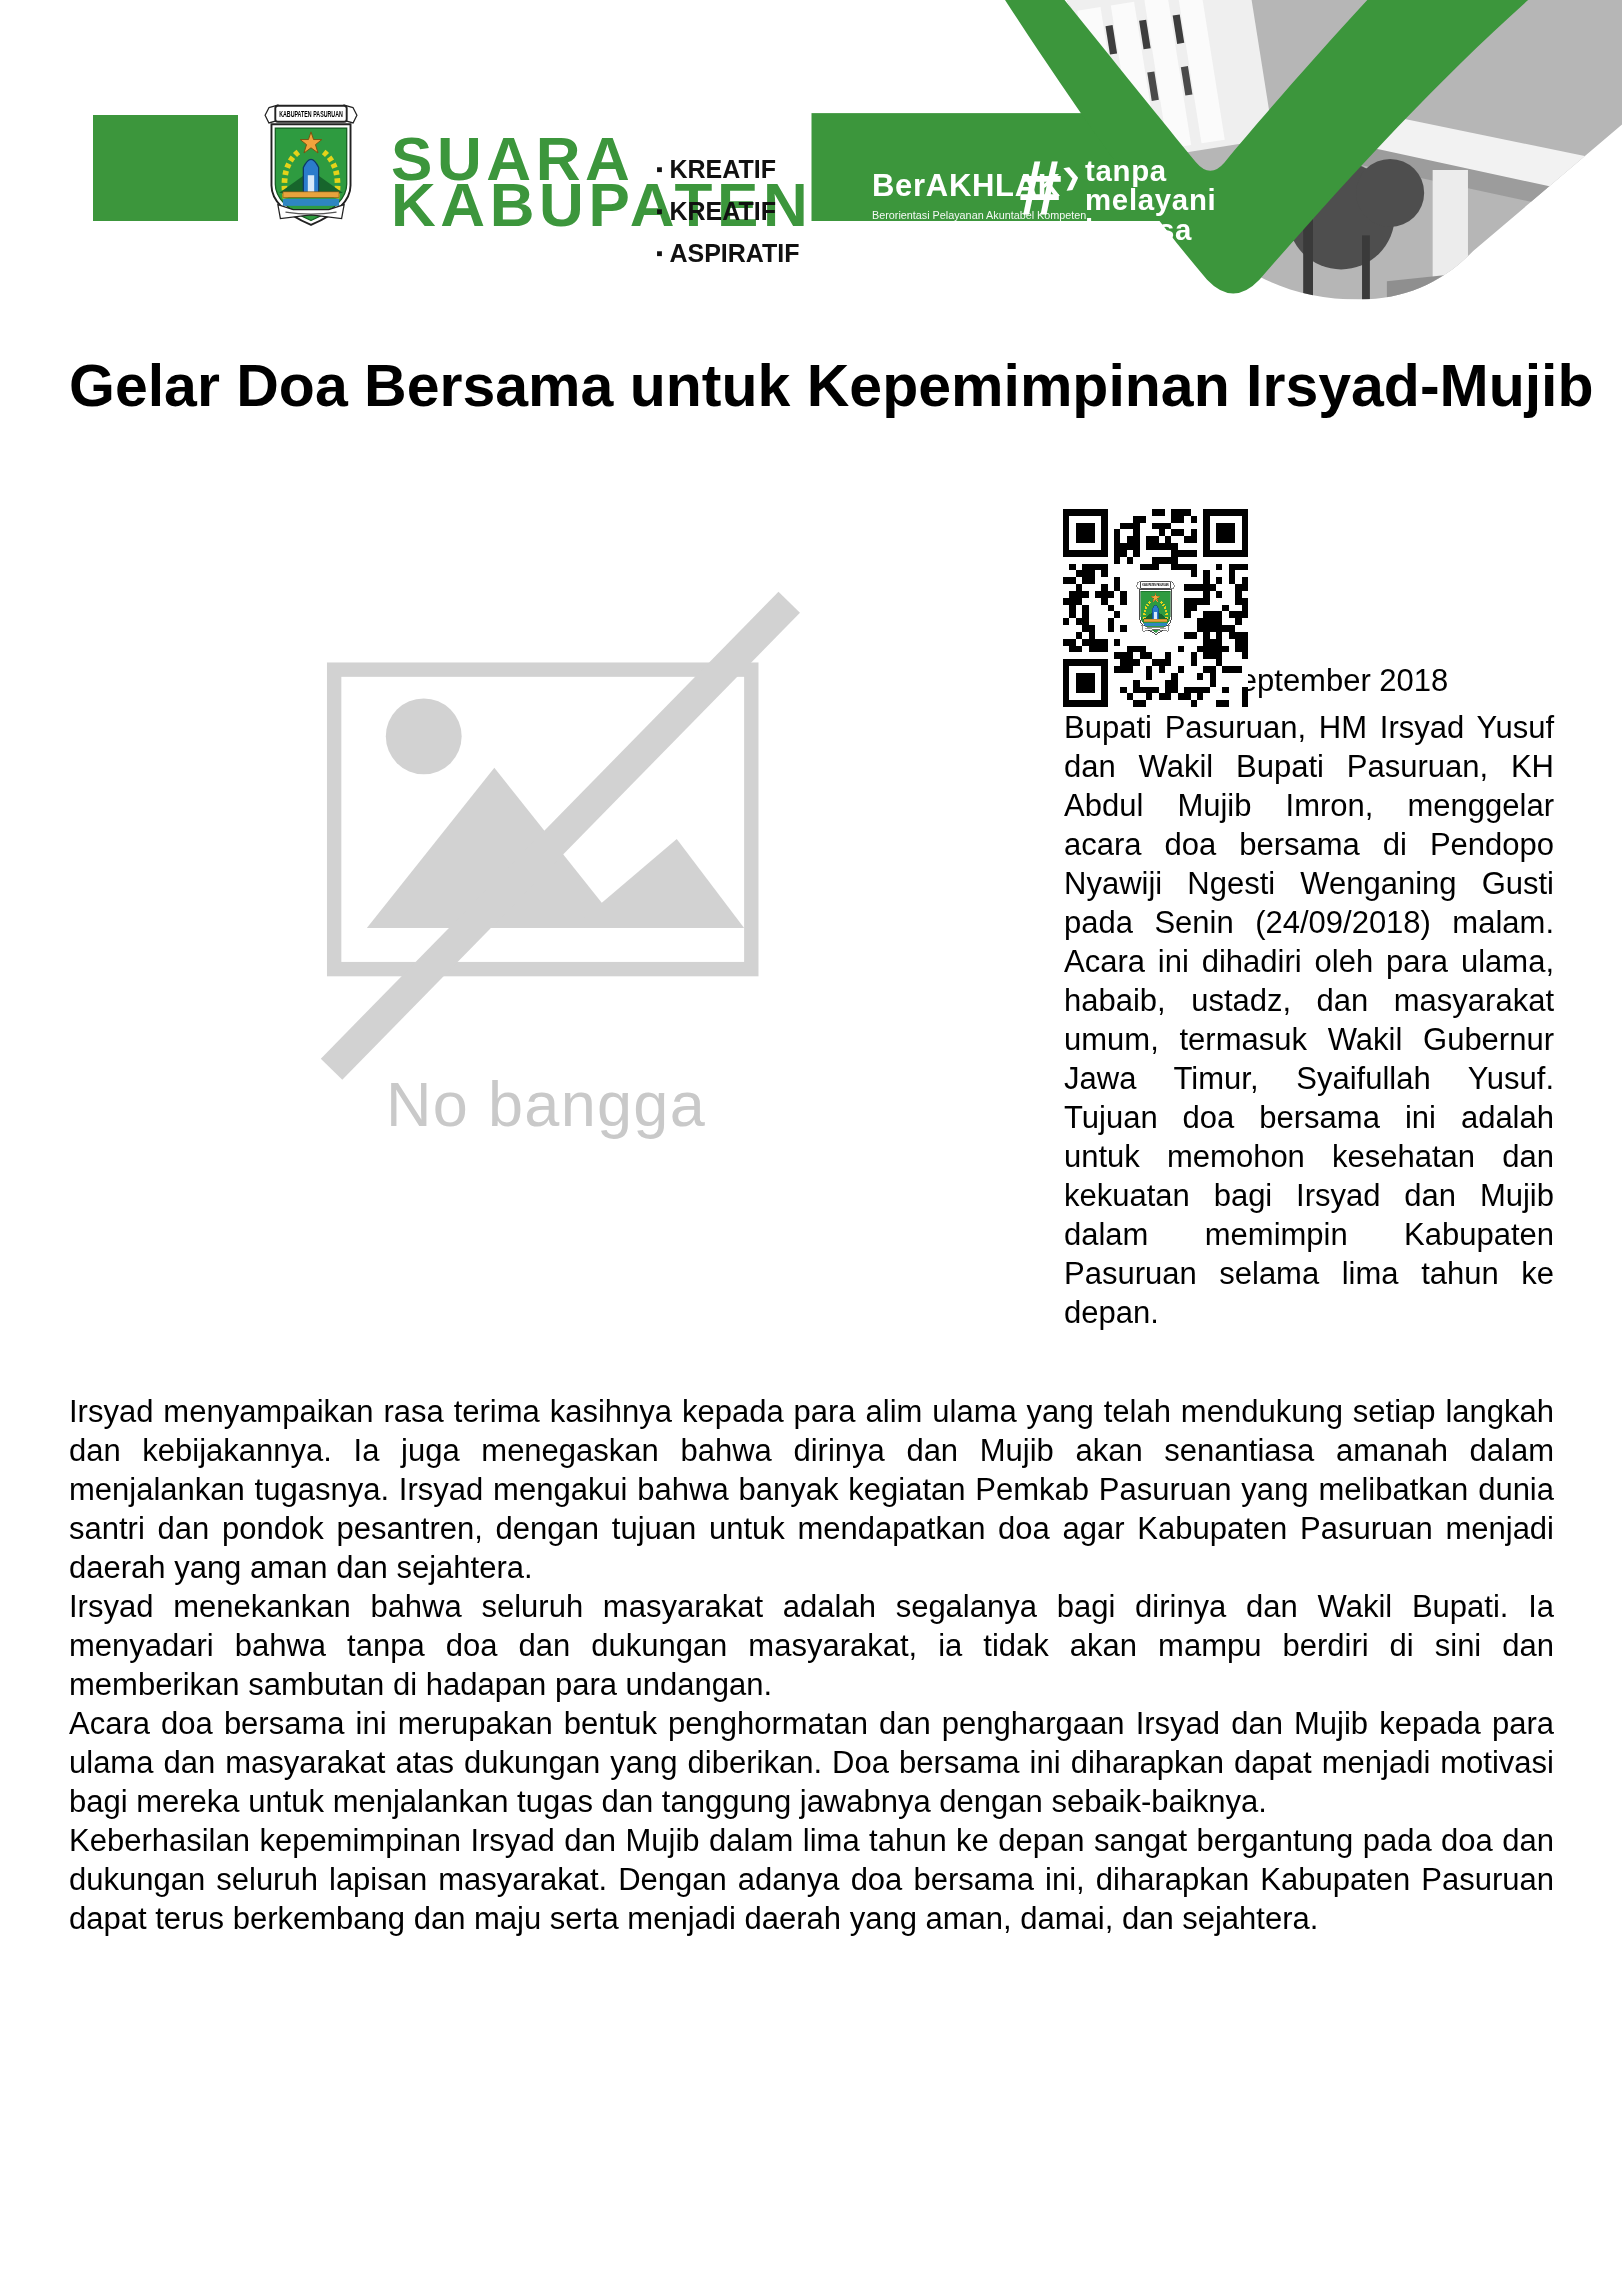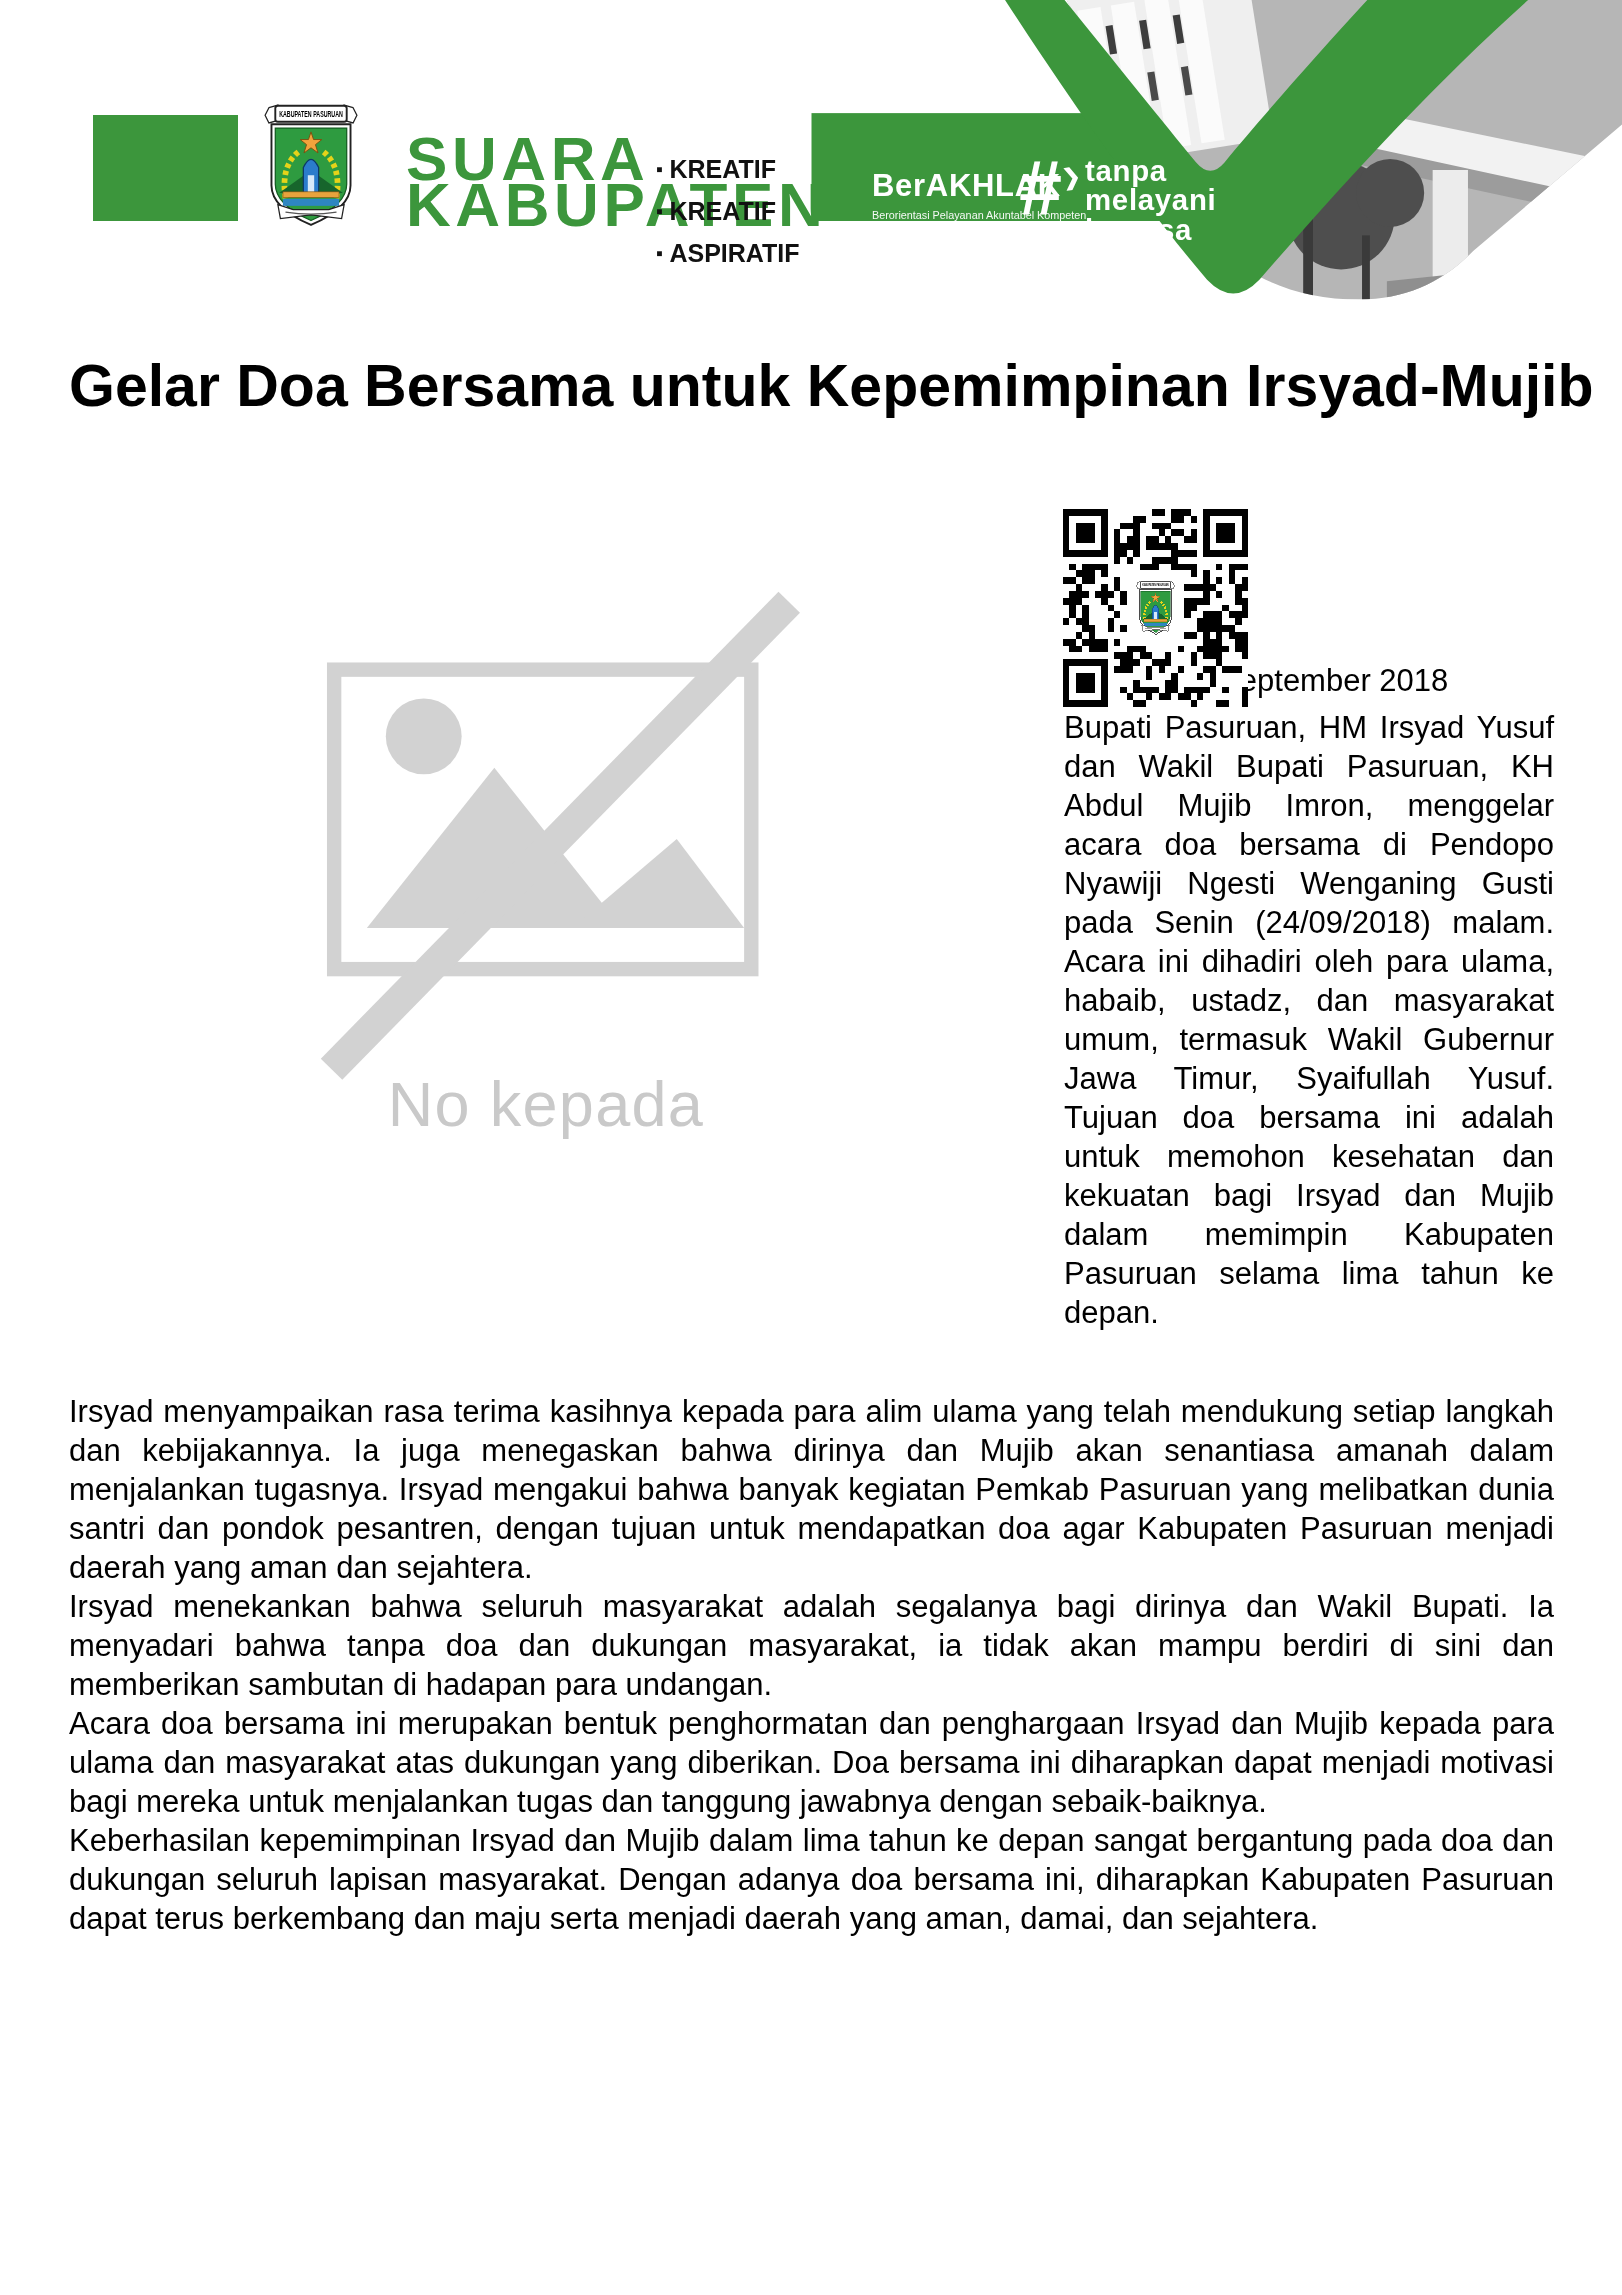--- a/index.html
+++ b/index.html
@@ -1,21 +1,21 @@
 <!DOCTYPE html>
 <html style="font-size:10.5px"><head>
 <meta charset="utf-8">
 <style>
   html,body{margin:0;padding:0;background:#e8e8e8;}
   .page{position:relative;width:1623px;height:2295px;background:#ffffff;overflow:hidden;
         font-family:"Liberation Sans",sans-serif;color:#000;}
   
   .green-block{position:absolute;left:93px;top:115px;width:145px;height:106px;background:#3c963c;}
   .crest{position:absolute;left:260px;top:103px;width:102px;height:126px;}
-  .brand{position:absolute;left:406px;top:136px;line-height:46px;font-weight:bold;
+  .brand{position:absolute;left:391px;top:136px;line-height:46px;font-weight:bold;
          font-size:62px;letter-spacing:4.6px;color:#3c963c;white-space:nowrap;}
   .tagline{position:absolute;left:656px;top:149px;font-weight:bold;font-size:25px;line-height:40px;color:#111;}
   .tagline div::before{content:"\25AA";font-size:19.6px;margin-right:6.5px;position:relative;top:-2px;}
   .header-art{position:absolute;left:0;top:0;width:1623px;height:340px;}
   .berakhlak{position:absolute;left:872px;top:169px;color:#fff;}
   .berakhlak .word{font-weight:bold;font-size:31px;letter-spacing:0.7px;line-height:34px;white-space:nowrap;}
   .berakhlak .chev{display:inline-block;font-size:22px;font-weight:bold;transform:translate(1.3px,-11.8px) rotate(-8deg);}
   .berakhlak .sub{font-size:10.8px;line-height:13.7px;margin-top:2.6px;white-space:nowrap;opacity:.95;}
   .hashtag{position:absolute;left:1018px;top:156px;color:#fff;}
   .hashtag .hash{position:absolute;left:0;top:-3.9px;font-size:77px;font-weight:bold;font-style:italic;line-height:72px;}
@@ -144,21 +144,21 @@
     <div class="noimg-float">
       <div class="placeholder">
         <svg width="510" height="510" viewBox="0 0 780 780">
           <rect x="66" y="131" width="638" height="458" fill="none" stroke="#d2d2d2" stroke-width="22"></rect>
           <circle cx="203" cy="233" r="58" fill="#d2d2d2"></circle>
           <polygon points="116,526 311,281 506,526" fill="#d2d2d2"></polygon>
           <polygon points="430,526 590,390 693,526" fill="#d2d2d2"></polygon>
           <rect x="77" y="142" width="616" height="436" fill="none"></rect>
           <line x1="62" y1="742" x2="762" y2="28" stroke="#d2d2d2" stroke-width="46"></line>
         </svg>
-        <div class="noimg-label">No kepada</div>
+        <div class="noimg-label">No bangga</div>
       </div>
     </div>
 
     <h2 class="date">Selasa, 25 September 2018</h2>
 
     <p>Bupati Pasuruan, HM Irsyad Yusuf dan Wakil Bupati Pasuruan, KH Abdul Mujib Imron, menggelar acara doa bersama di Pendopo Nyawiji Ngesti Wenganing Gusti pada Senin (24/09/2018) malam. Acara ini dihadiri oleh para ulama, habaib, ustadz, dan masyarakat umum, termasuk Wakil Gubernur Jawa Timur, Syaifullah Yusuf. Tujuan doa bersama ini adalah untuk memohon kesehatan dan kekuatan bagi Irsyad dan Mujib dalam memimpin Kabupaten Pasuruan selama lima tahun ke depan.</p>
     <p class="cl">Irsyad menyampaikan rasa terima kasihnya kepada para alim ulama yang telah mendukung setiap langkah dan kebijakannya. Ia juga menegaskan bahwa dirinya dan Mujib akan senantiasa amanah dalam menjalankan tugasnya. Irsyad mengakui bahwa banyak kegiatan Pemkab Pasuruan yang melibatkan dunia santri dan pondok pesantren, dengan tujuan untuk mendapatkan doa agar Kabupaten Pasuruan menjadi daerah yang aman dan sejahtera.</p>
     <p class="cl">Irsyad menekankan bahwa seluruh masyarakat adalah segalanya bagi dirinya dan Wakil Bupati. Ia menyadari bahwa tanpa doa dan dukungan masyarakat, ia tidak akan mampu berdiri di sini dan memberikan sambutan di hadapan para undangan.</p>
     <p class="cl">Acara doa bersama ini merupakan bentuk penghormatan dan penghargaan Irsyad dan Mujib kepada para ulama dan masyarakat atas dukungan yang diberikan. Doa bersama ini diharapkan dapat menjadi motivasi bagi mereka untuk menjalankan tugas dan tanggung jawabnya dengan sebaik-baiknya.</p>
     <p class="cl">Keberhasilan kepemimpinan Irsyad dan Mujib dalam lima tahun ke depan sangat bergantung pada doa dan dukungan seluruh lapisan masyarakat. Dengan adanya doa bersama ini, diharapkan Kabupaten Pasuruan dapat terus berkembang dan maju serta menjadi daerah yang aman, damai, dan sejahtera.</p>

